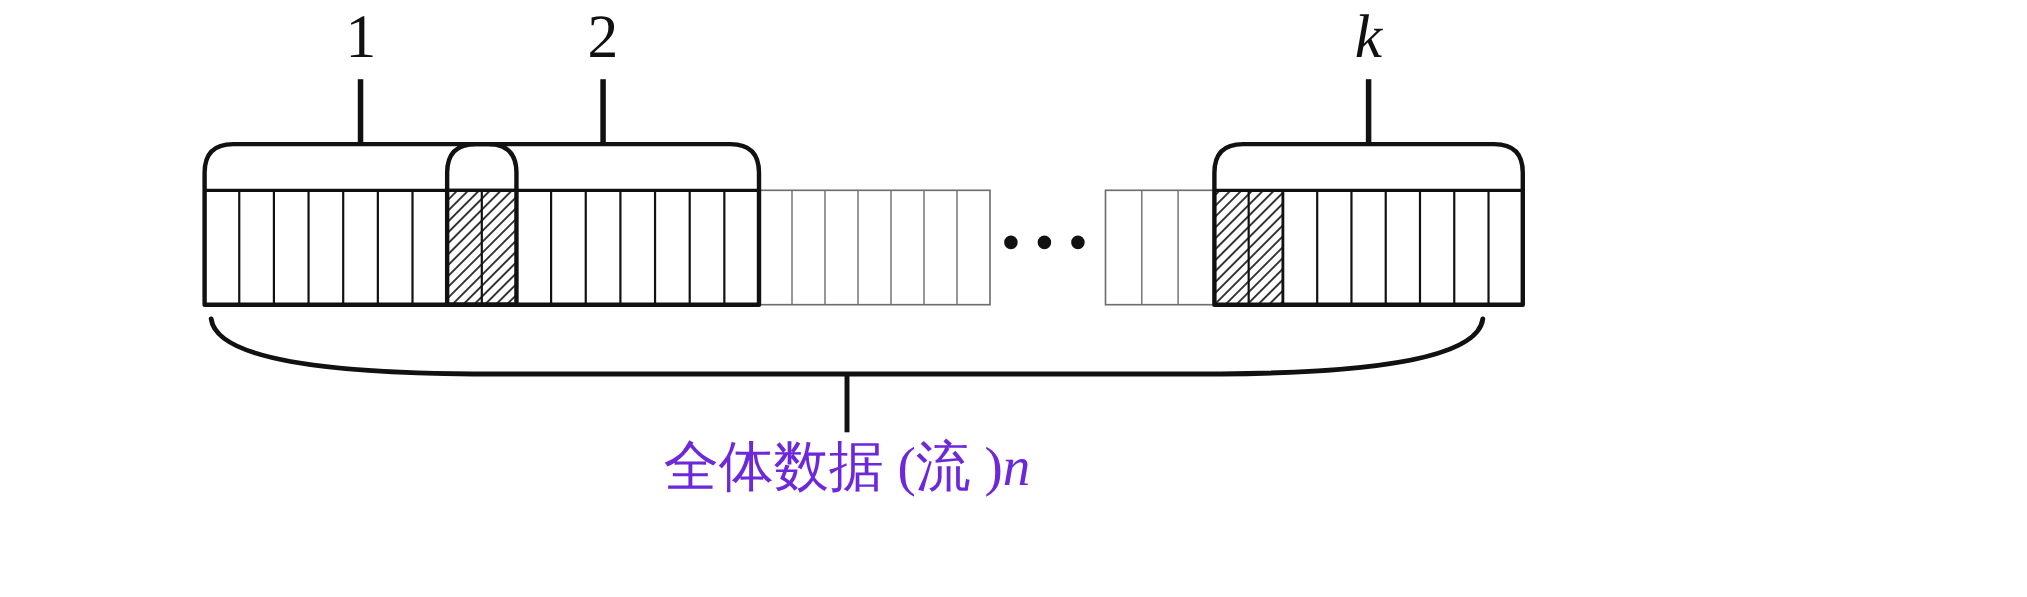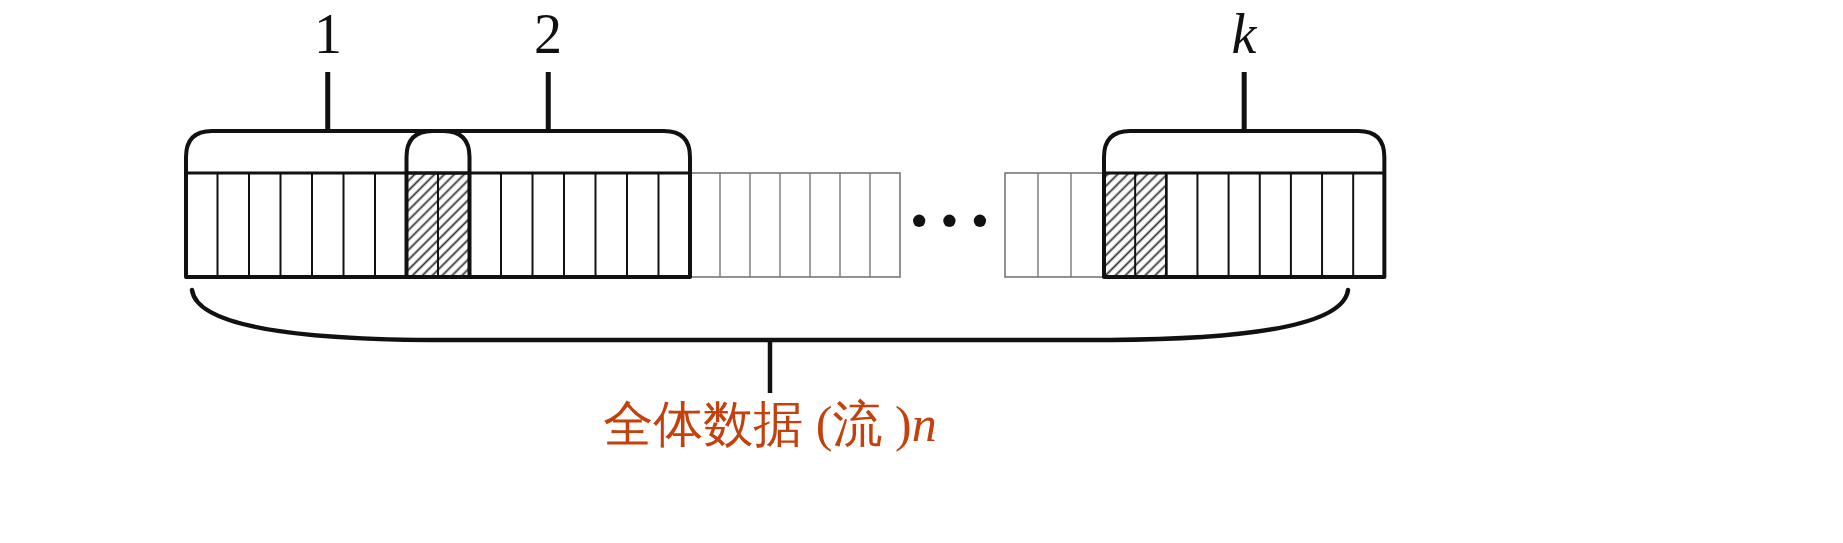--- a/index.html
+++ b/index.html
@@ -20,21 +20,21 @@
   #wlabel-1{left:548px;}
   #wlabel-2{left:1244px;}
   .italic{font-style:italic;}
   .ellipsis{
     position:absolute;left:952px;top:182px;transform:translateX(-50%);
     font-size:76px;line-height:76px;font-weight:bold;letter-spacing:5px;
     color:#111111;white-space:nowrap;
   }
   .caption{
     position:absolute;left:770px;top:394px;transform:translateX(-50%);
-    font-size:50px;line-height:1.2;white-space:nowrap;color:#c2410c;
+    font-size:50px;line-height:1.2;white-space:nowrap;color:#6d28d9;
   }
   .caption .var{font-style:italic;}
 </style>
 </head>
 <body>
 
 <div class="stage">
 
   <svg id="fig-svg" class="layer" width="1843" height="543" viewBox="0 0 1843 543">
     <defs>

